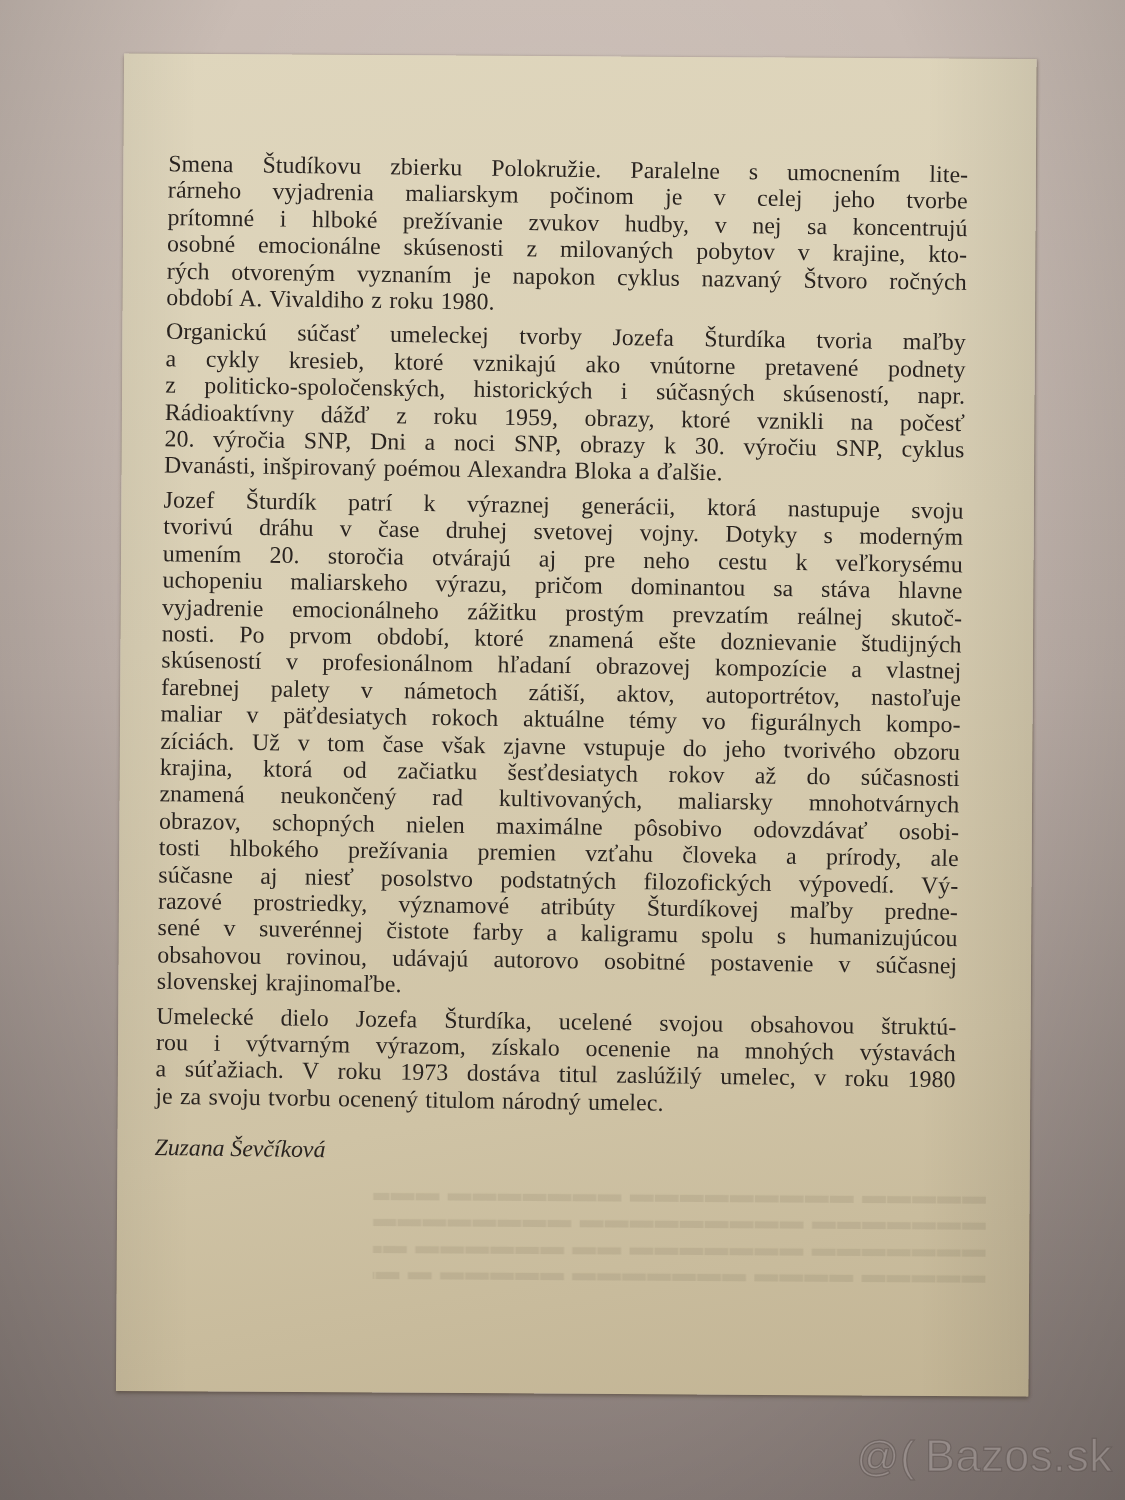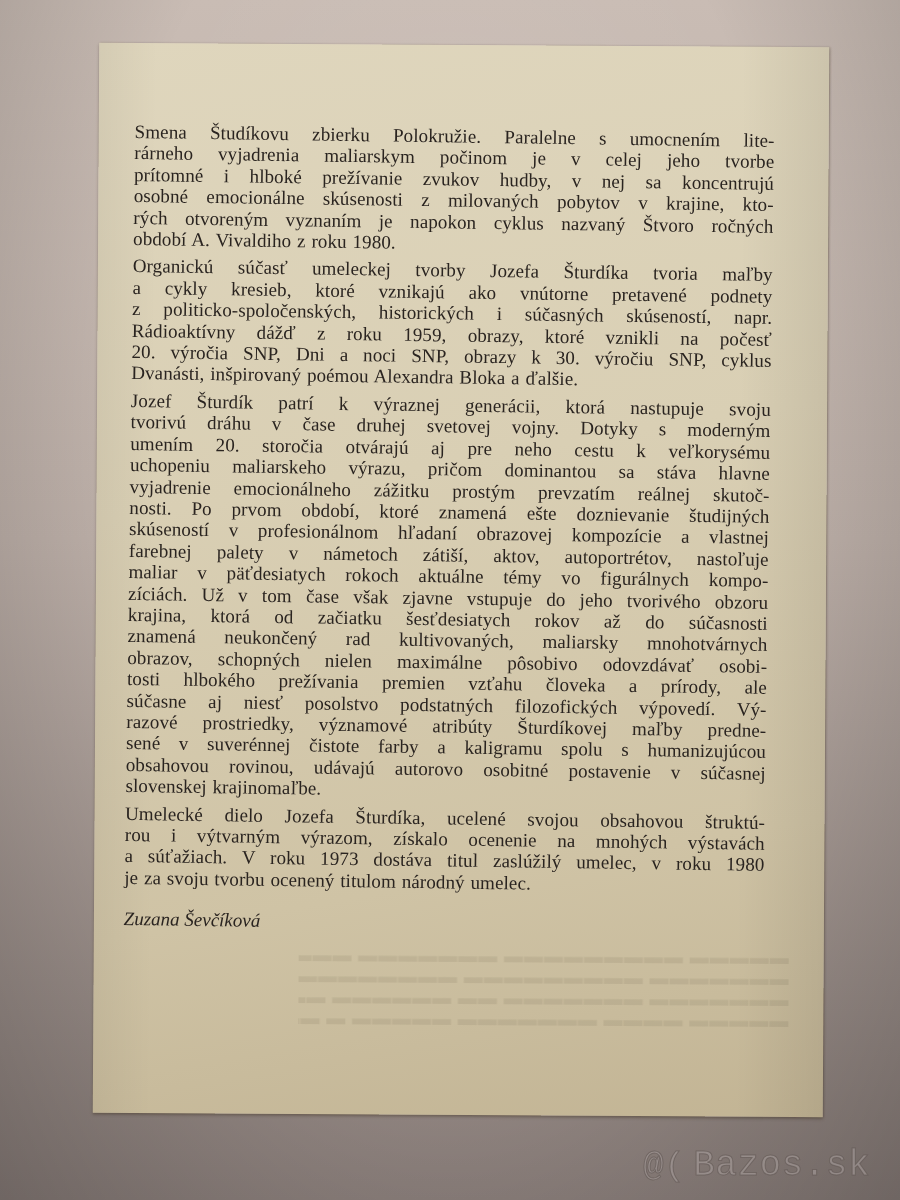--- a/index.html
+++ b/index.html
@@ -85,23 +85,23 @@
       letter-spacing: 1px;
       user-select: none;
     }
     .showthrough div {
       white-space: nowrap;
       overflow: hidden;
       filter: blur(0.6px);
     }
     .watermark {
       position: absolute;
-      right: 30px;
+      right: 10px;
       bottom: 14px;
-      font-family: Liberation Mono, monospace;
+      font-family: Liberation Sans, sans-serif;
       font-size: 36px;
       color: rgba(170,160,158,0.55);
       -webkit-text-stroke: 1px rgba(95,85,82,0.6);
       letter-spacing: 0.5px;
     }
     .watermark .wm-icon {
       font-size: 34px;
       margin-right: 8px;
     }
   </style>

